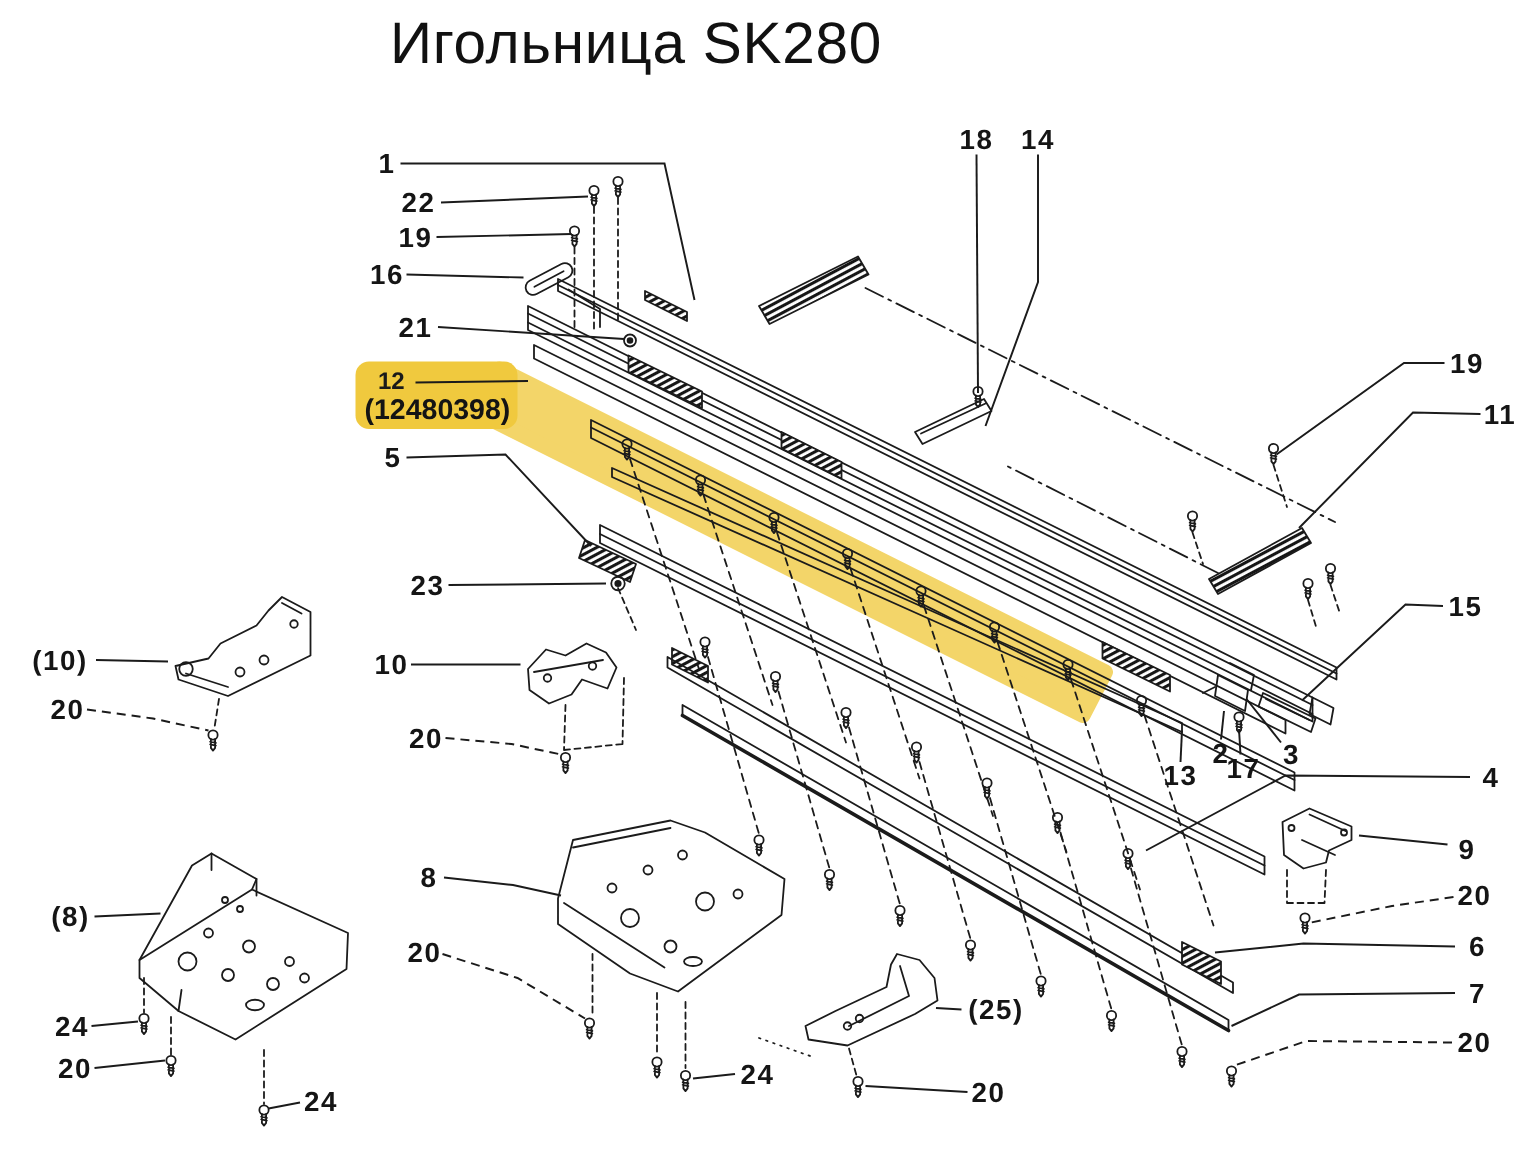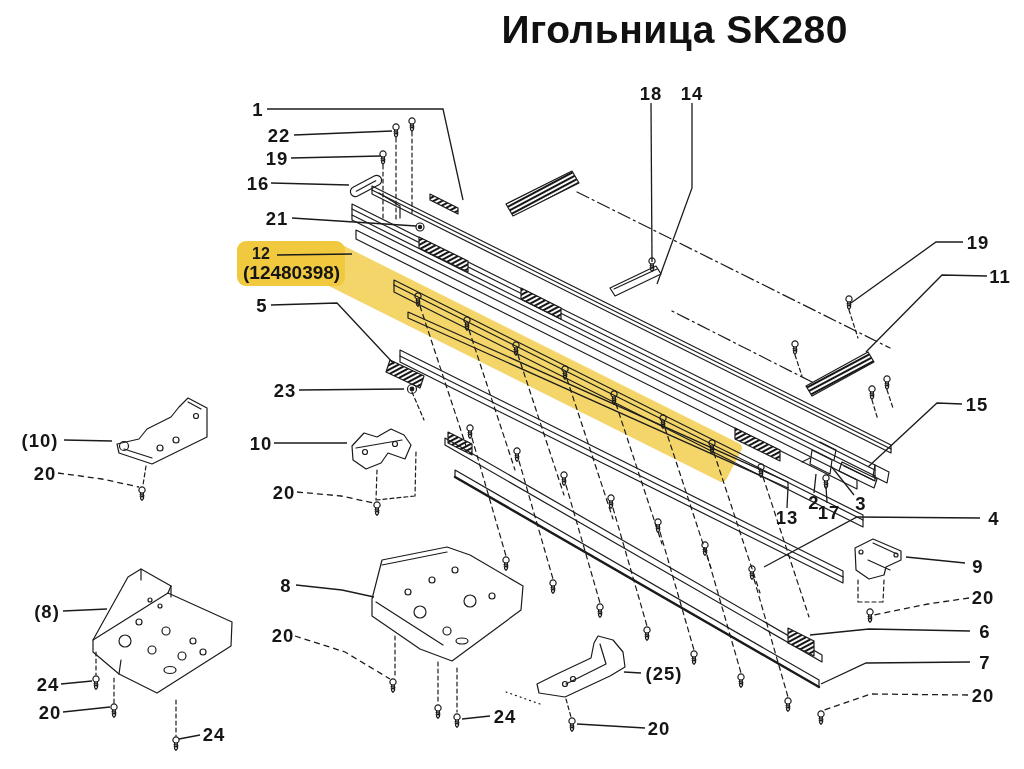--- a/index.html
+++ b/index.html
@@ -1,19 +1,19 @@
 <!DOCTYPE html>
 <html><head>
 <meta charset="utf-8">
 <style>
   html,body{margin:0;padding:0;background:#fff;}
   body{width:1024px;height:769px;position:relative;overflow:hidden;
        font-family:"Liberation Sans",sans-serif;}
-  .title{position:absolute;left:0;top:8px;width:848px;text-align:right;
-         font-size:39px;font-weight:bold;color:#111;letter-spacing:.5px;margin:0;}
+  .title{position:absolute;left:0;top:8px;width:848px;text-align:center;
+         font-size:39px;font-weight:normal;color:#111;letter-spacing:.5px;margin:0;}
   svg{position:absolute;left:0;top:0;}
   .co{font-family:"Liberation Sans",sans-serif;font-size:18.5px;font-weight:600;
       fill:#151515;letter-spacing:1px;}
   .hl1{font-family:"Liberation Sans",sans-serif;font-size:16px;font-weight:600;fill:#1a1a1a;}
   .hl2{font-family:"Liberation Sans",sans-serif;font-size:19px;font-weight:bold;fill:#141414;}
   .band{mix-blend-mode:multiply;}
 </style>
 </head>
 <body>
 

